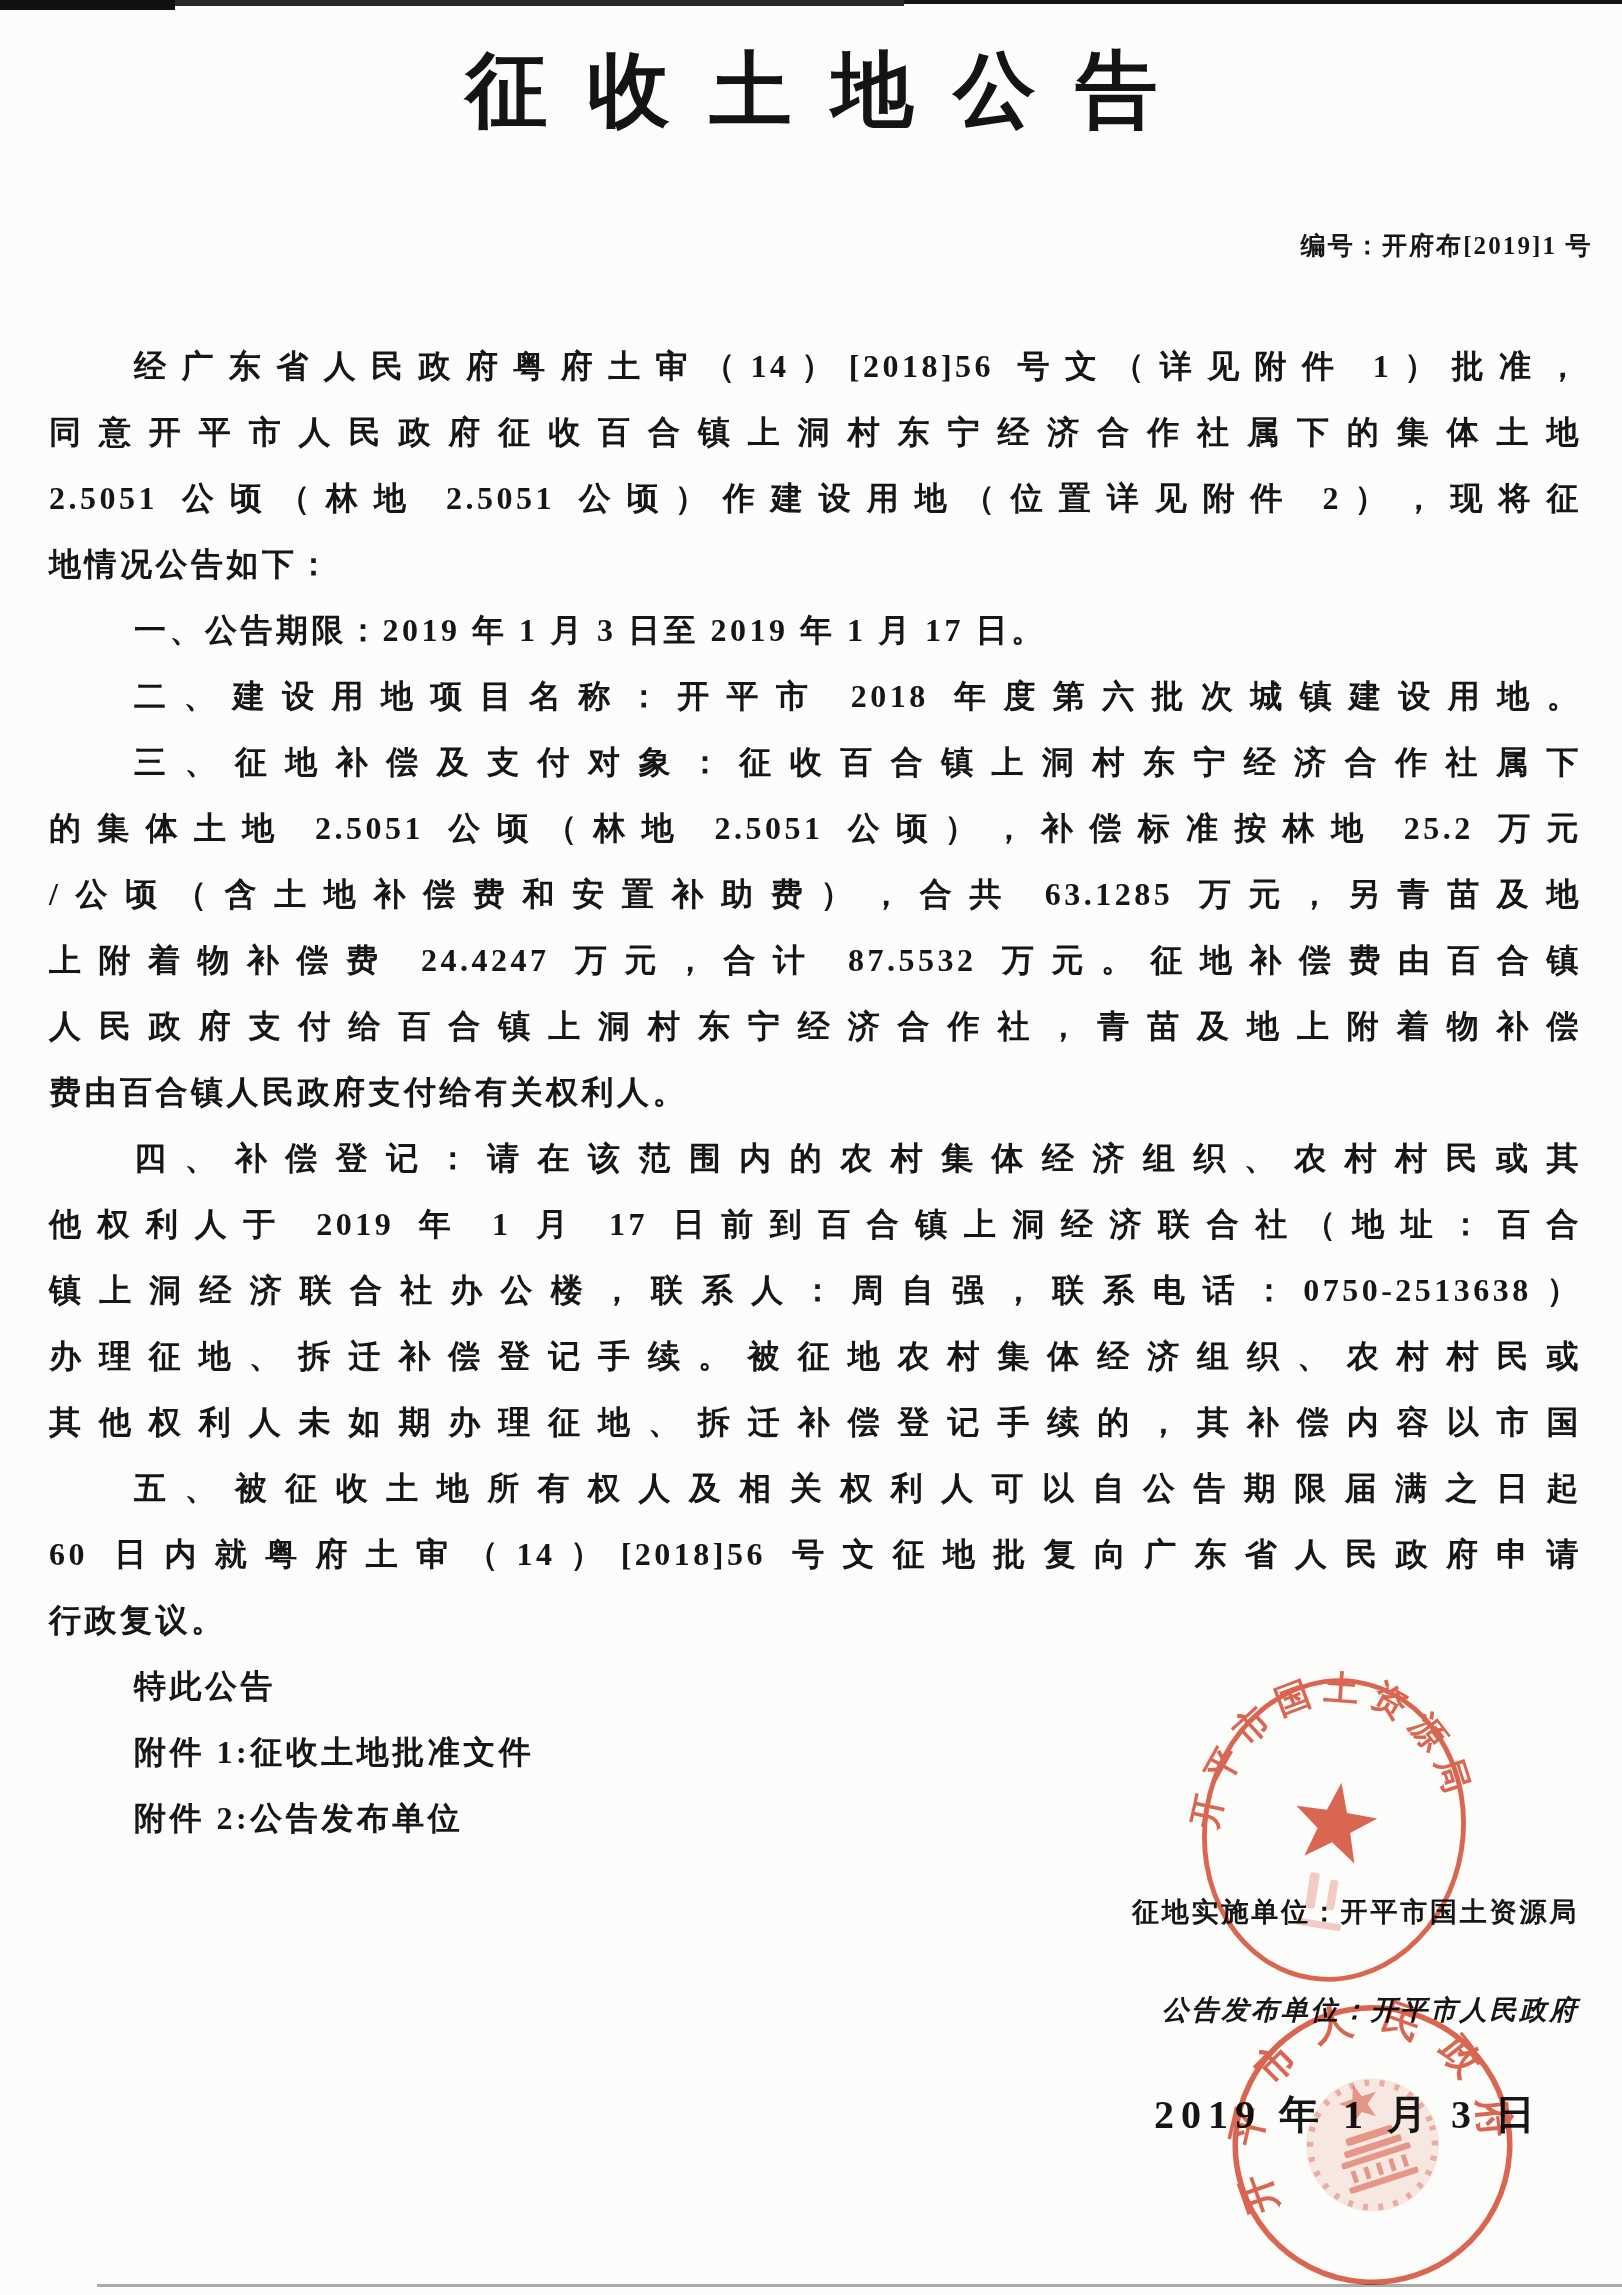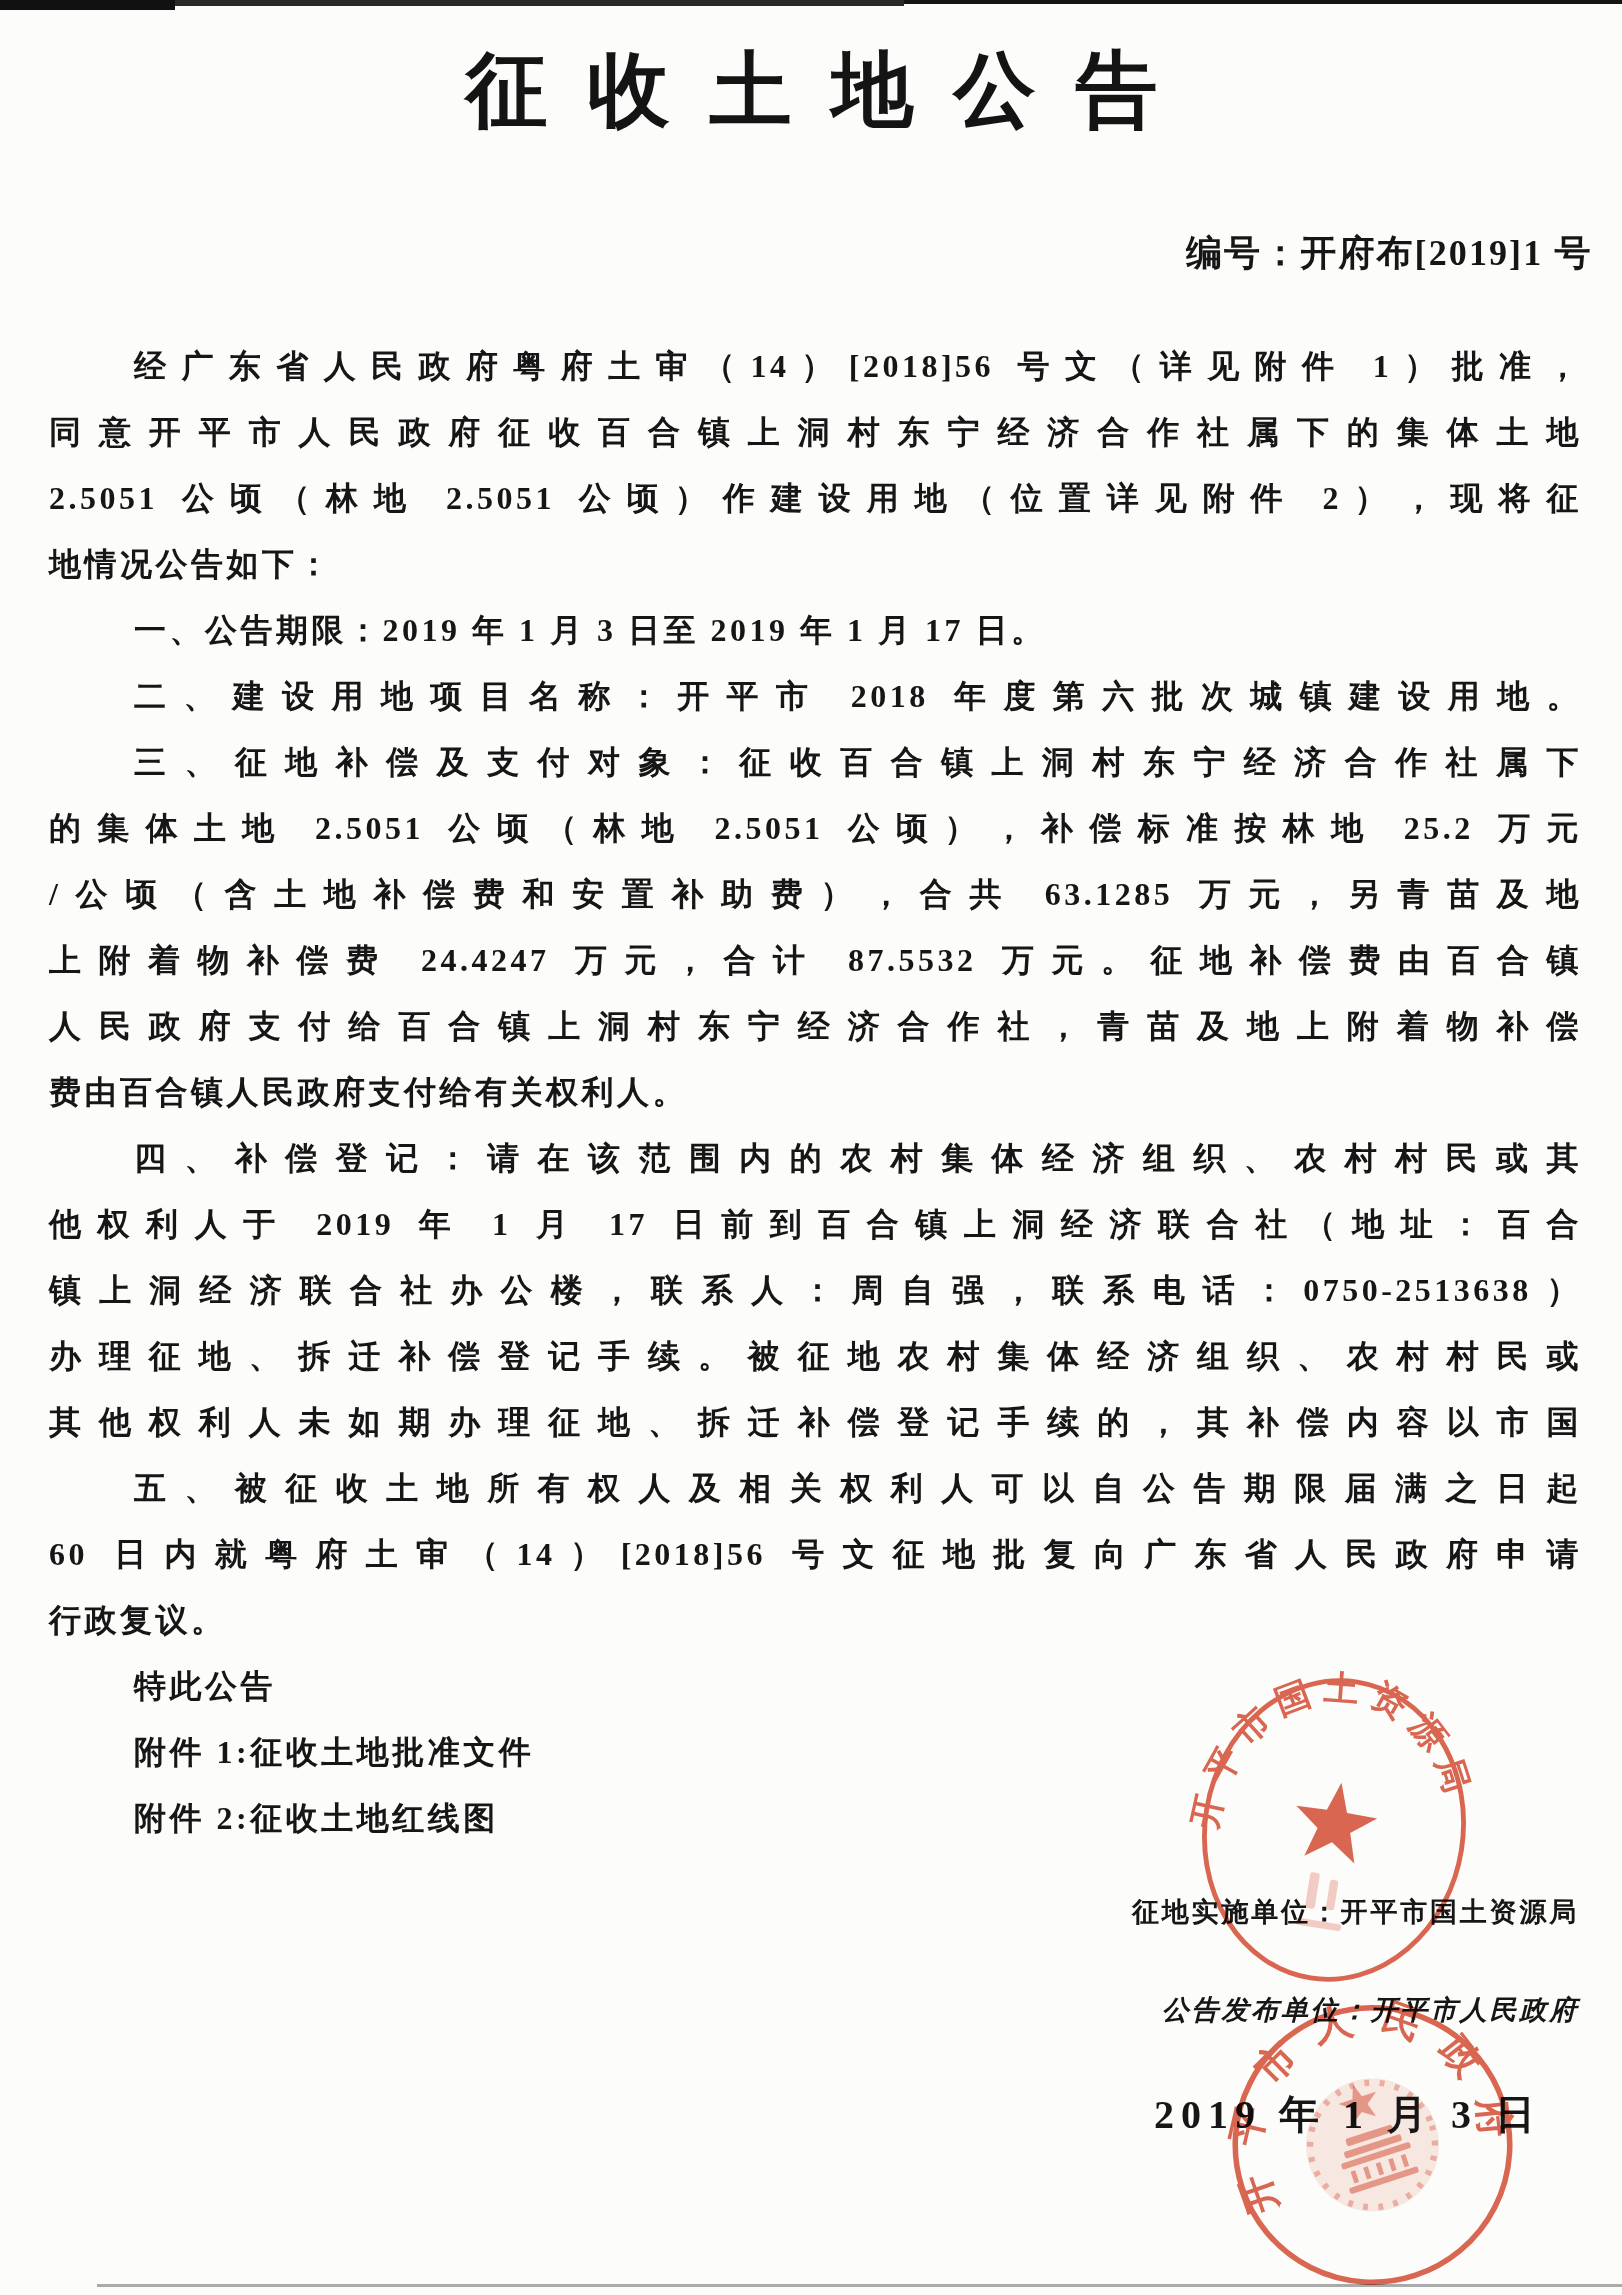--- a/index.html
+++ b/index.html
@@ -20,21 +20,21 @@
   .doc-title{
     position:absolute;left:0;top:36px;width:1623px;
     text-align:center;
     font-size:82px;font-weight:bold;
     letter-spacing:40px;
     padding-left:40px;box-sizing:border-box;
     color:#141414;
   }
   .doc-number{
     position:absolute;top:229px;right:30.5px;
-    font-size:36px;font-weight:bold;letter-spacing:2.1px;
+    font-size:25px;font-weight:bold;letter-spacing:2.1px;
   }
   .body-text{
     position:absolute;left:49px;top:333px;width:1533px;
     font-size:32px;font-weight:bold;
     letter-spacing:3.5px;
   }
   .line{
     height:66px;line-height:66px;
     white-space:nowrap;
   }
@@ -96,21 +96,21 @@
       <div class="line indent justify">四、补偿登记：请在该范围内的农村集体经济组织、农村村民或其</div>
       <div class="line justify">他权利人于 2019 年 1 月 17 日前到百合镇上洞经济联合社（地址：百合</div>
       <div class="line justify">镇上洞经济联合社办公楼，联系人：周自强，联系电话：0750-2513638）</div>
       <div class="line justify">办理征地、拆迁补偿登记手续。被征地农村集体经济组织、农村村民或</div>
       <div class="line justify">其他权利人未如期办理征地、拆迁补偿登记手续的，其补偿内容以市国</div>
       <div class="line indent justify">五、被征收土地所有权人及相关权利人可以自公告期限届满之日起</div>
       <div class="line justify">60 日内就粤府土审（14）[2018]56 号文征地批复向广东省人民政府申请</div>
       <div class="line">行政复议。</div>
       <div class="line indent">特此公告</div>
       <div class="line indent">附件 1:征收土地批准文件</div>
-      <div class="line indent">附件 2:征收土地红线图</div>
+      <div class="line indent">附件 2:公告发布单位</div>
     </div>
 
   <div class="sign-line sign-1">征地实施单位：开平市国土资源局</div>
   <div class="sign-line sign-2">公告发布单位：开平市人民政府</div>
   <div class="date-line">2019 年 1 月 3 日</div>
 
   <svg class="seal seal-1" width="292" height="326" viewBox="0 0 420 470">
     <g transform="rotate(9 210 235)" fill="none" stroke="none">
       <ellipse cx="210" cy="235" rx="186" ry="216" stroke="#d5452c" stroke-width="7" fill="none"></ellipse>
       <path id="seal1-arc" d="M 46 286 A 168 196 0 1 1 374 286" fill="none"></path>

